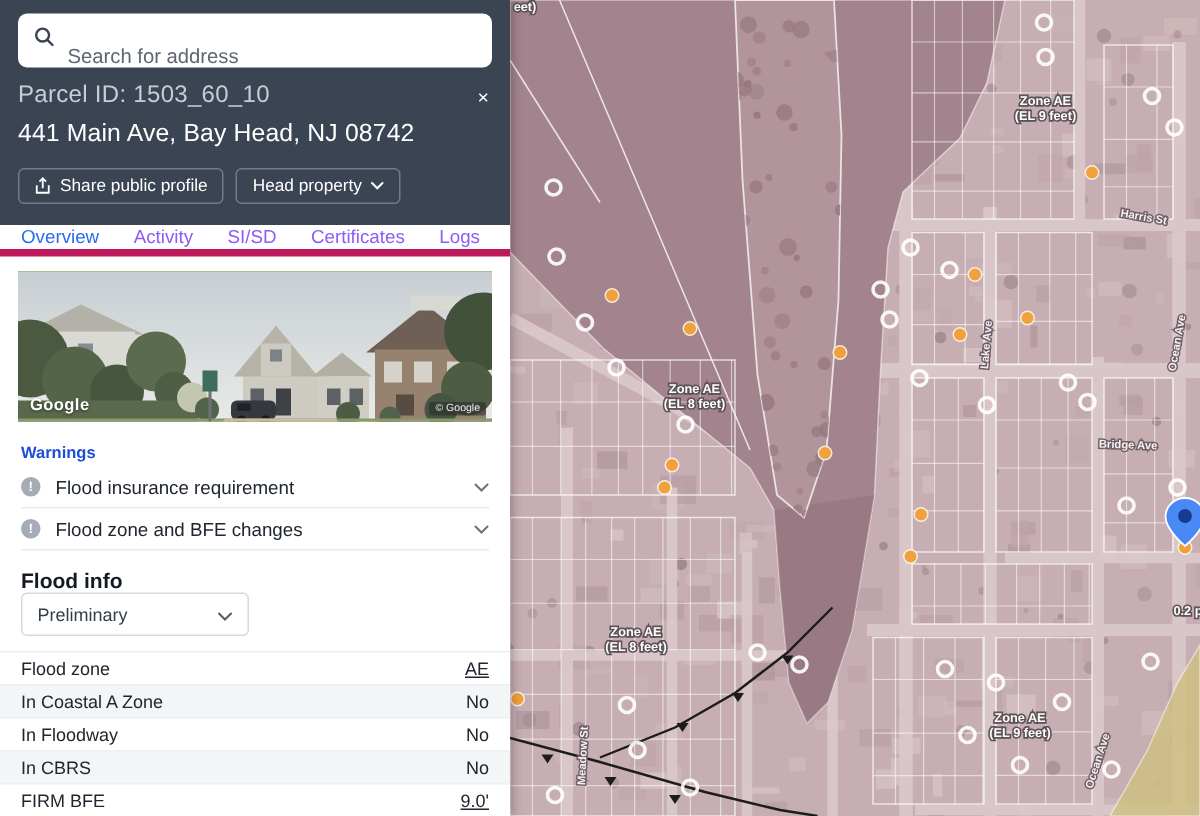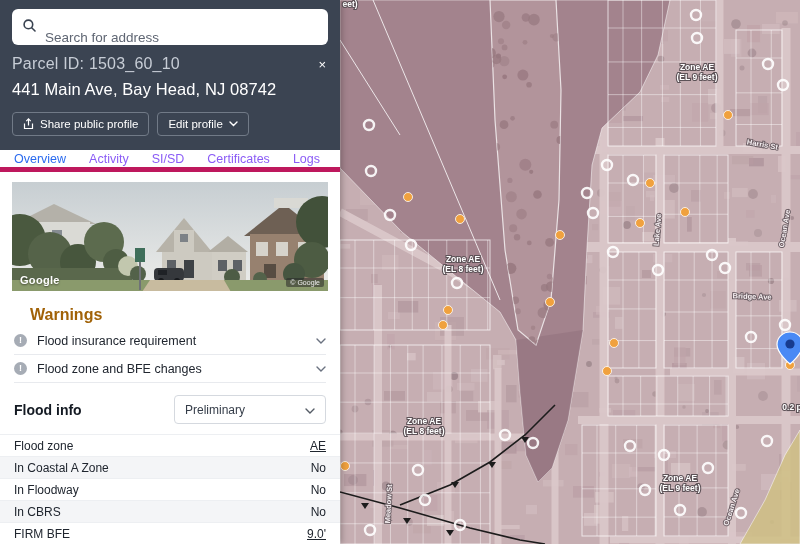--- a/index.html
+++ b/index.html
@@ -33,30 +33,30 @@
 
   .sv-wrap { margin:10px 12px 0; height:163px; position:relative; overflow:hidden;
     background:#4d7c0f; }
   .sv-wrap svg { display:block; }
   .sv-logo { position:absolute; left:8px; bottom:5px; color:#fff; font-size:11px;
     font-weight:700; letter-spacing:.3px; text-shadow:0 1px 2px rgba(0,0,0,.55); }
   .sv-copy { position:absolute; right:4px; bottom:4px; color:#eee; font-size:7px;
     background:rgba(40,40,40,.55); padding:1px 4px; border-radius:2px; }
 
   .sec { padding:0 14px; }
-  .sec-title { font-size:16px; font-weight:700; color:#a16207; margin:15px 16px 3px; }
+  .sec-title { font-size:11px; font-weight:700; color:#1d4ed8; margin:15px 0 3px; }
   .warn-row { display:flex; align-items:center; gap:10px; height:28px;
     border-bottom:1px solid #e8eaee; font-size:12.5px; color:#20262f; cursor:pointer; }
   .info-ic { width:13px; height:13px; min-width:13px; border-radius:50%; background:#a6acb5;
     color:#fff; font-size:9px; display:flex; align-items:center; justify-content:center;
     font-weight:700; line-height:1; }
   .chev { margin-left:auto; display:flex; }
 
-  .fi-head { display:flex; justify-content:space-between; align-items:center;
-    padding:12px 14px 10px; }
+  .fi-head { display:flex; justify-content:space-between; align-items:flex-start;
+    padding:12px 14px 10px;flex-direction:column; }
   .fi-title { font-weight:700; font-size:14px; color:#141a23; }
   .dropdown { width:152px; height:29px; border:1px solid #d5d9df; border-radius:4px;
     display:flex; align-items:center; justify-content:space-between; padding:0 10px;
     font-size:12px; color:#353d49; cursor:pointer; background:#fff; }
   .fi-rows { }
   .fi-row { display:flex; justify-content:space-between; padding:0 14px; height:22px;
     align-items:center; font-size:12px; color:#20262f; border-top:1px solid #edeff2; }
   .fi-row.shaded { background:#f4f5f7; }
   .fi-val { color:#20262f; }
   .fi-val.link { text-decoration:underline; font-weight:500; cursor:pointer; }
@@ -99,21 +99,21 @@
           <span>
             <svg width="11" height="12" viewBox="0 0 11 12">
                 <path d="M1.5 5.5v5h8v-5" fill="none" stroke="#fff" stroke-width="1.2"></path>
                 <line x1="5.5" y1="7.5" x2="5.5" y2="1" stroke="#fff" stroke-width="1.2"></line>
                 <path d="M3.3 3.1 5.5 .9 7.7 3.1" fill="none" stroke="#fff" stroke-width="1.2"></path>
               </svg>
           </span>
           <span>Share public profile</span>
         </button>
         <button class="obtn">
-          <span>Edit profile</span>
+          <span>Head property</span>
           <span>
             <svg width="9" height="6" viewBox="0 0 9 6">
                 <path d="M1 1l3.5 3.5L8 1" fill="none" stroke="#fff" stroke-width="1.4" stroke-linecap="round"></path>
               </svg>
           </span>
         </button>
       </div>
     </div>
 
     <div class="tabs">

